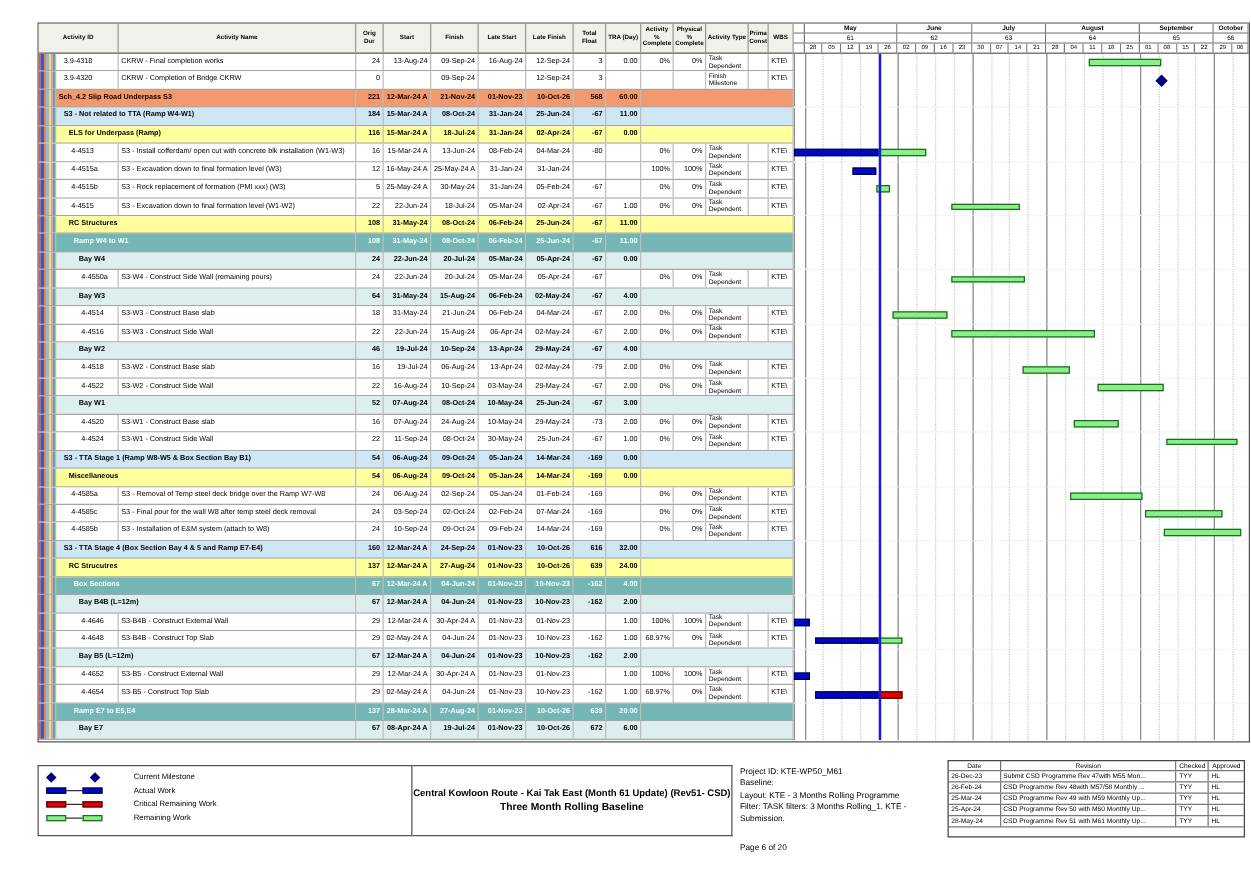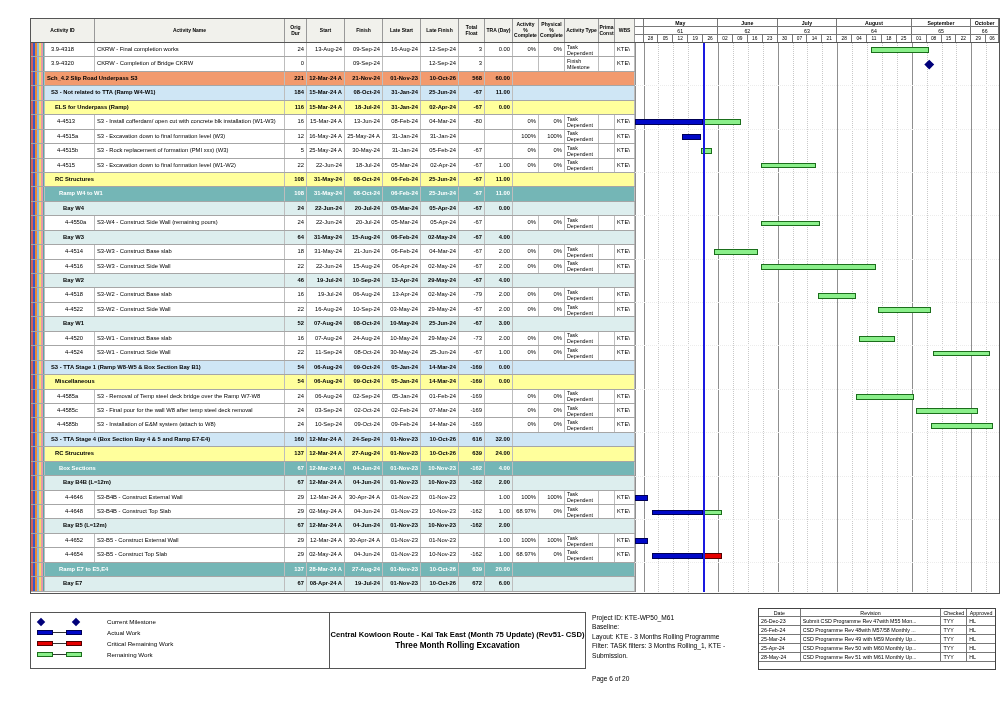--- a/index.html
+++ b/index.html
@@ -773,22 +773,22 @@
           <div class="lrect" style="background: rgb(138, 239, 138); border: 1px solid rgb(27, 110, 27);"></div>
           <div class="lline"></div>
           <div class="lrect" style="background: rgb(138, 239, 138); border: 1px solid rgb(27, 110, 27);"></div>
         </div>
         <div class="llabel">Remaining Work</div>
       </div>
     </div>
 </div>
 
 <div class="titlebox">
-  <div class="title1">Central Kowloon Route - Kai Tak East (Month 75 Update) (Rev51- CSD)</div>
-  <div class="title2">Three Month Rolling Excavation</div>
+  <div class="title1">Central Kowloon Route - Kai Tak East (Month 61 Update) (Rev51- CSD)</div>
+  <div class="title2">Three Month Rolling Baseline</div>
 </div>
 
 <div class="infobox">
   <div id="info-lines">
       <div>Project ID: KTE-WP50_M61</div>
       <div>Baseline:</div>
       <div>Layout: KTE - 3 Months Rolling Programme</div>
       <div>Filter: TASK filters: 3 Months Rolling_1, KTE - Submission.</div>
     </div>
   <div class="pagenum">Page 6 of 20</div>

